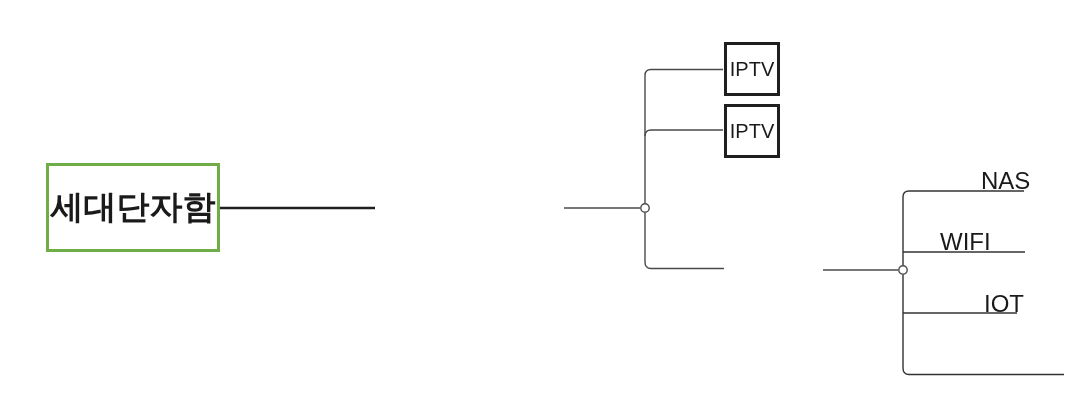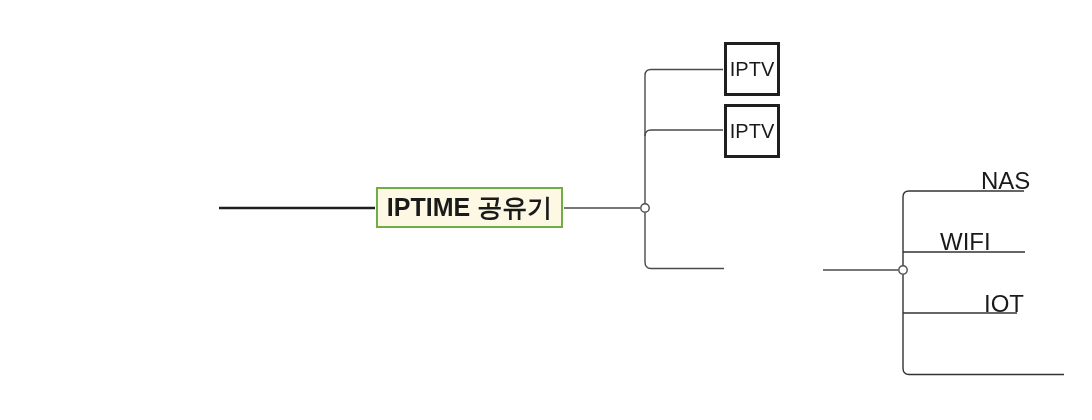--- a/index.html
+++ b/index.html
@@ -79,24 +79,24 @@
 
     <path d="M903 252 L1025 252" stroke="#333333" stroke-width="1.4" fill="none"></path>
 
     <path d="M903 313 L1017 313" stroke="#333333" stroke-width="1.4" fill="none"></path>
 
     <path d="M903 275 L903 368 Q903 374.5 909 374.5 L1064 374.5" stroke="#333333" stroke-width="1.4" fill="none"></path>
 
     <circle cx="903" cy="270" r="4.2" fill="#FFFFFF" stroke="#4A4A4A" stroke-width="1.4"></circle>
   </svg>
 
+  <div class="node node-terminal">
+    <span>세대단자함</span>
+  </div>
 
-  <div class="node node-router">
-    <span>IPTIME 공유기</span>
-  </div>
 
   <div class="node node-iptv node-iptv-top">
     <span>IPTV</span>
   </div>
 
   <div class="node node-iptv node-iptv-bottom">
     <span>IPTV</span>
   </div>
 
 

